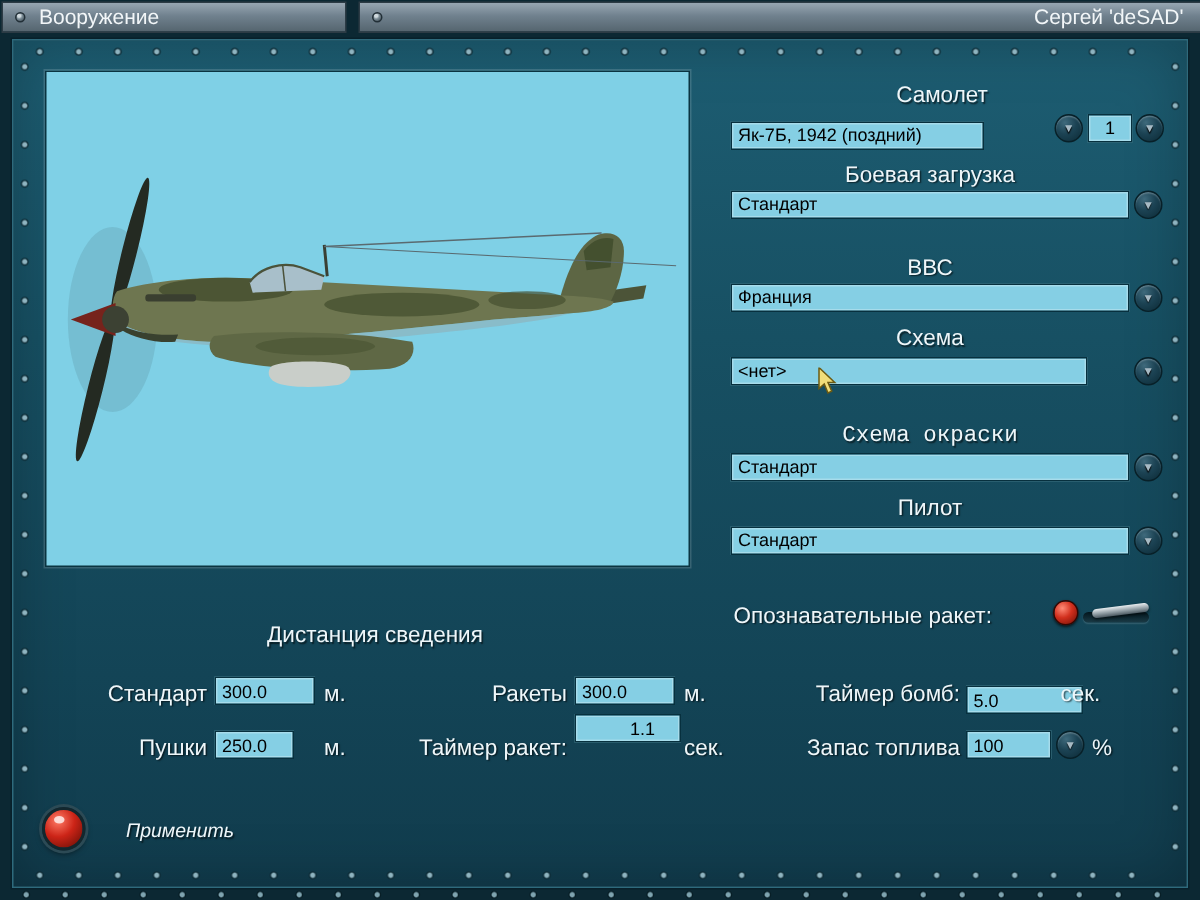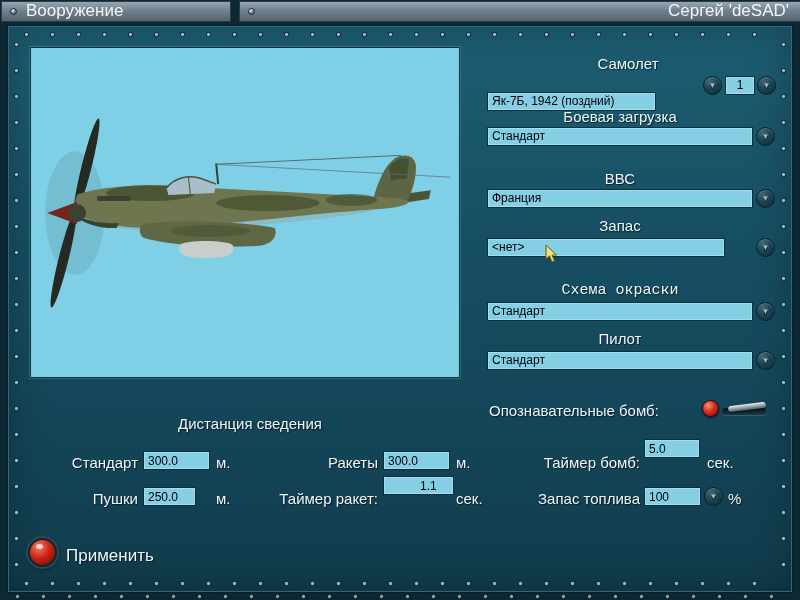--- a/index.html
+++ b/index.html
@@ -8,21 +8,21 @@
     position:relative;
     font-family:"Liberation Sans", sans-serif;
     background:#0c2833;
   }
   
   .tab {
     position:absolute; top:1px; height:21px;
     background:linear-gradient(180deg,#95a4b0 0%,#76randomize 40%,#5c6c79 100%);
     background:linear-gradient(180deg,#97a6b2 0%,#70818e 45%,#55656f 100%);
     border:1px solid #2c3b45;
-    color:#f2f6f8; font-size:17px; line-height:18px;
+    color:#f2f6f8; font-size:14px; line-height:18px;
   }
   .tab-left { left:1px; width:230px; padding-left:24px; }
   .tab-right { left:239px; width:571px; text-align:right; padding-right:20px; }
   .screw {
     position:absolute; width:7px; height:7px; border-radius:50%;
     background:radial-gradient(circle at 35% 30%, #cfd9de 0 1px, #7c8d97 45%, #36454e 100%);
     border:1px solid #222f37;
   }
   
   .main-panel {
@@ -160,93 +160,93 @@
     <path d="M150,198 C155,193 195,193 202,198 C206,202 202,208 195,210 C180,212 160,212 153,208 C148,205 148,201 150,198 Z" fill="#c9cec9"></path>
     <path d="M16,166 L46,155 L46,177 Z" fill="#76231c"></path>
     <circle cx="46" cy="166" r="9" fill="#3c4133"></circle>
     <line x1="188" y1="137" x2="186" y2="116" stroke="#3a3f33" stroke-width="2"></line>
     <line x1="186" y1="117" x2="372" y2="108" stroke="#5a6a70" stroke-width="1"></line>
     <line x1="186" y1="117" x2="422" y2="130" stroke="#5a6a70" stroke-width="0.7"></line>
   </svg>
 </div>
 
 <div class="lbl center" style="left:487px; top:55px; width:282px;">Самолет</div>
-<div class="fld" style="left:487px; top:92px; width:169px;"><span>Як-7Б, 1942 (поздний)</span></div>
+<div class="fld" style="left:487px; top:81px; width:169px;"><span>Як-7Б, 1942 (поздний)</span></div>
 <div class="rbtn" style="left:703px; top:76px;">
     <span class="glyph">▼</span>
   </div>
 <div class="fld" style="left:725px; top:76px; width:30px; text-align:center;"><span>1</span></div>
 <div class="rbtn" style="left:757px; top:76px;">
     <span class="glyph">▼</span>
   </div>
 
 <div class="lbl center" style="left:487px; top:108px; width:266px;">Боевая загрузка</div>
 <div class="fld" style="left:487px; top:127px; width:266px;"><span>Стандарт</span></div>
 <div class="rbtn" style="left:756px; top:127px;">
     <span class="glyph">▼</span>
   </div>
 
 <div class="lbl center" style="left:487px; top:170px; width:266px;">ВВС</div>
 <div class="fld" style="left:487px; top:189px; width:266px;"><span>Франция</span></div>
 <div class="rbtn" style="left:756px; top:189px;">
     <span class="glyph">▼</span>
   </div>
 
-<div class="lbl center" style="left:487px; top:217px; width:266px;">Запас</div>
+<div class="lbl center" style="left:487px; top:217px; width:266px;">Схема</div>
 <div class="fld" style="left:487px; top:238px; width:238px;"><span>&lt;нет&gt;</span></div>
 <div class="rbtn" style="left:756px; top:238px;">
     <span class="glyph">▼</span>
   </div>
 
 <div class="lbl center" style="left:487px; top:282px; width:266px;font-family:Liberation Mono, monospace;">Схема окраски</div>
 <div class="fld" style="left:487px; top:302px; width:266px;"><span>Стандарт</span></div>
 <div class="rbtn" style="left:756px; top:302px;">
     <span class="glyph">▼</span>
   </div>
 
 <div class="lbl center" style="left:487px; top:330px; width:266px;">Пилот</div>
 <div class="fld" style="left:487px; top:351px; width:266px;"><span>Стандарт</span></div>
 <div class="rbtn" style="left:756px; top:351px;">
     <span class="glyph">▼</span>
   </div>
 
-<div class="lbl" style="left:489px; top:402px;">Опознавательные бомб:</div>
+<div class="lbl" style="left:489px; top:402px;">Опознавательные ракет:</div>
 <div class="toggle">
   <div class="slot"></div>
   <div class="lever"></div>
   <div class="knob"></div>
 </div>
 
 <div class="lbl center" style="left:170px; top:415px; width:160px;">Дистанция сведения</div>
 
 <div class="lbl right" style="left:60px; top:454px; width:78px;">Стандарт</div>
 <input class="fld" style="left: 143px; top: 451px; width: 67px;" value="300.0">
 <div class="lbl" style="left:216px; top:454px;">м.</div>
 
 <div class="lbl right" style="left:300px; top:454px; width:78px;">Ракеты</div>
 <input class="fld" style="left: 383px; top: 451px; width: 67px;" value="300.0">
 <div class="lbl" style="left:456px; top:454px;">м.</div>
 
 <div class="lbl right" style="left:540px; top:454px; width:100px;">Таймер бомб:</div>
-<input class="fld" style="left: 644px; top: 439px; width: 56px;" value="5.0">
+<input class="fld" style="left: 644px; top: 457px; width: 78px;" value="5.0">
 <div class="lbl" style="left:707px; top:454px;">сек.</div>
 
 <div class="lbl right" style="left:60px; top:490px; width:78px;">Пушки</div>
 <input class="fld" style="left: 143px; top: 487px; width: 53px;" value="250.0">
 <div class="lbl" style="left:216px; top:490px;">м.</div>
 
 <div class="lbl right" style="left:278px; top:490px; width:100px;text-align:right;">Таймер ракет:</div>
 <input class="fld" style="left: 383px; top: 476px; width: 71px; padding-left: 36px;" value="1.1">
 <div class="lbl" style="left:456px; top:490px;">сек.</div>
 
 <div class="lbl right" style="left:535px; top:490px; width:105px;">Запас топлива</div>
 <input class="fld" style="left: 644px; top: 487px; width: 57px;" value="100">
 <div class="rbtn" style="left:704px; top:487px;">
     <span class="glyph">▼</span>
   </div>
 <div class="lbl" style="left:728px; top:490px;">%</div>
 
 <div class="apply-ball"></div>
-<div class="lbl" style="left:66px; top:546px; font-size:17px;">Применить</div>
+<div class="lbl" style="left:84px; top:546px; font-size:13px;font-style:italic;">Применить</div>
 
 <svg class="cursor-icon" width="16" height="20" viewBox="0 0 16 20">
   <polygon points="1,0 1,14 4.5,11 7,17 9.5,15.8 7,10 11.5,10" fill="#f0de7a" stroke="#6b5a12" stroke-width="1"></polygon>
 </svg>
 
 </body></html>

